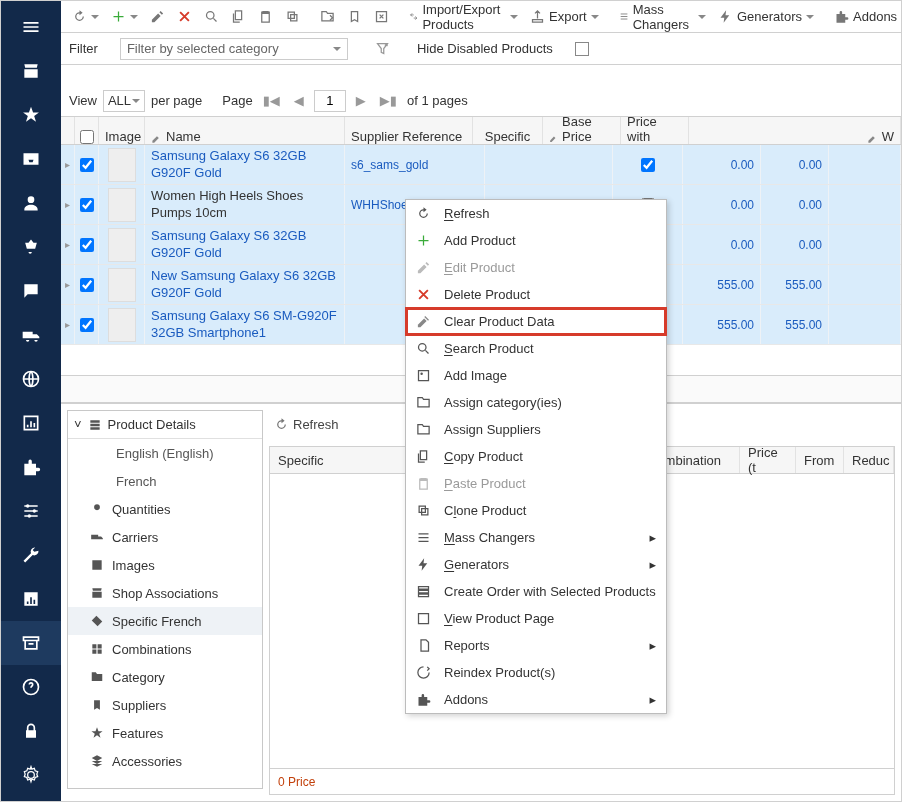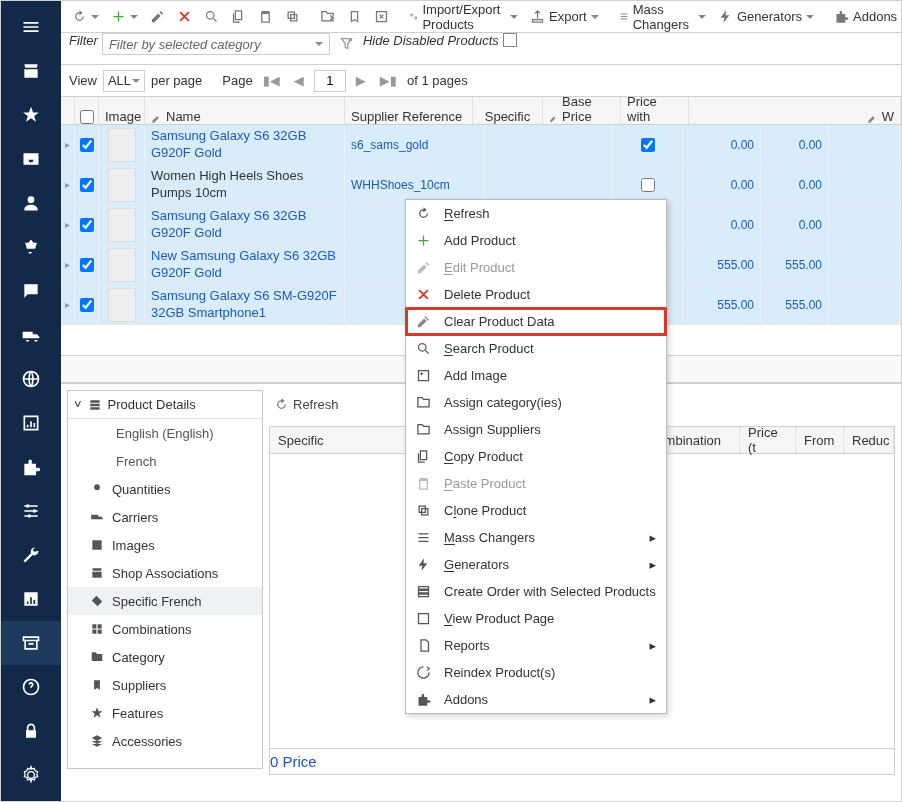--- a/index.html
+++ b/index.html
@@ -12,26 +12,26 @@
 
 .main { position: absolute; left: 60px; top: 0; right: 0; bottom: 0; }
 
 .toolbar { height: 32px; border-bottom: 1px solid #d0d0d0; display: flex; align-items: center; padding: 0 6px; gap: 2px; }
 .tb-btn { padding: 3px 5px; cursor: pointer; color: #444; display: flex; align-items: center; gap: 4px; }
 .tb-btn svg { width: 15px; height: 15px; }
 .tb-text { color: #333; }
 .tb-sep { width: 1px; height: 20px; background: #d0d0d0; margin: 0 3px; }
 .caret-down { width: 0; height: 0; border-left: 4px solid transparent; border-right: 4px solid transparent; border-top: 4px solid #888; }
 
-.filterbar { height: 32px; border-bottom: 1px solid #d0d0d0; display: flex; align-items: flex-start; padding: 0 8px; gap: 4px; font-style: italic; }
+.filterbar { height: 32px; border-bottom: 1px solid #d0d0d0; display: flex; align-items: center; padding: 0 8px; gap: 22px; }
 .filterbar label { color: #333; }
 .filterbar .combo { border: 1px solid #ccc; height: 22px; width: 228px; padding: 0 6px; display: flex; align-items: center; justify-content: space-between; color: #666; }
 .chk { width: 14px; height: 14px; border: 1px solid #888; display: inline-block; }
 
-.pager { height: 32px; border-bottom: 1px solid #d0d0d0; display: flex; align-items: center; padding: 0 8px; gap: 6px; color: #333; }
+.pager { height: 32px; border-bottom: 1px solid #d0d0d0; display: flex; align-items: center; padding: 0 8px; gap: 6px; color: #333; margin-top: 20px; }
 .pager .combo { border: 1px solid #ccc; height: 22px; width: 42px; padding: 0 4px; display: flex; align-items: center; justify-content: space-between; }
 .pager input { width: 32px; height: 22px; border: 1px solid #ccc; text-align: center; }
 .pager .nav { color: #999; padding: 0 4px; cursor: pointer; }
 
 .grid-head { height: 28px; background: #f6f6f6; border-bottom: 1px solid #d0d0d0; display: flex; align-items: center; font-size: 12px; color: #333; }
 .grid-head > div { border-right: 1px solid #e2e2e2; height: 100%; display: flex; align-items: flex-end; padding: 0 6px; gap: 4px; }
 .col-exp { width: 14px; padding: 0 !important; }
 .col-chk { width: 24px; padding: 0 !important; justify-content: center; }
 .col-img { width: 46px; }
 .col-name { width: 200px; }
@@ -67,21 +67,21 @@
 .detail-body .item { height: 28px; display: flex; align-items: center; padding-left: 22px; gap: 8px; color: #333; cursor: pointer; }
 .detail-body .item.lang { padding-left: 48px; color: #555; }
 .detail-body .item.active { background: #eef2f6; }
 .detail-body .item svg { width: 14px; height: 14px; fill: #555; }
 
 .detail-right { flex: 1; padding: 6px 6px 0 0; display: flex; flex-direction: column; }
 .detail-toolbar { height: 28px; display: flex; align-items: center; gap: 6px; color: #333; }
 .detail-grid-head { height: 28px; border: 1px solid #d0d0d0; background: #f6f6f6; margin-top: 8px; display: flex; align-items: center; font-size: 12px; color: #333; }
 .detail-grid-head > div { padding: 0 8px; border-right: 1px solid #e2e2e2; height: 100%; display: flex; align-items: center; }
 .detail-empty { flex: 1; border: 1px solid #d0d0d0; border-top: none; display: flex; align-items: center; justify-content: center; color: #666; font-size: 12px; }
-.detail-footer { height: 26px; border: 1px solid #d0d0d0; border-top: none; display: flex; align-items: center; font-size: 15px; color: #1d4ed8; }
+.detail-footer { height: 26px; border: 1px solid #d0d0d0; border-top: none; display: flex; align-items: center; padding-left: 8px; font-size: 12px; color: #c2410c; }
 
 .context-menu { position: absolute; left: 404px; top: 198px; width: 262px; background: #fff; border: 1px solid #bcbcbc; box-shadow: 2px 2px 6px rgba(0,0,0,.18); z-index: 100; }
 .cm-item { height: 27px; display: flex; align-items: center; padding: 0 10px 0 8px; gap: 12px; color: #333; cursor: pointer; position: relative; }
 .cm-item.disabled { color: #9a9a9a; cursor: default; }
 .cm-item .cm-icon { width: 18px; display: flex; align-items: center; justify-content: center; }
 .cm-item .cm-icon svg { width: 15px; height: 15px; fill: #555; }
 .cm-item.highlighted { outline: 3px solid #d63b2a; outline-offset: -2px; }
 .cm-sub { margin-left: auto; }
 .cm-item .underline { text-decoration: underline; text-underline-offset: 2px; }
 

